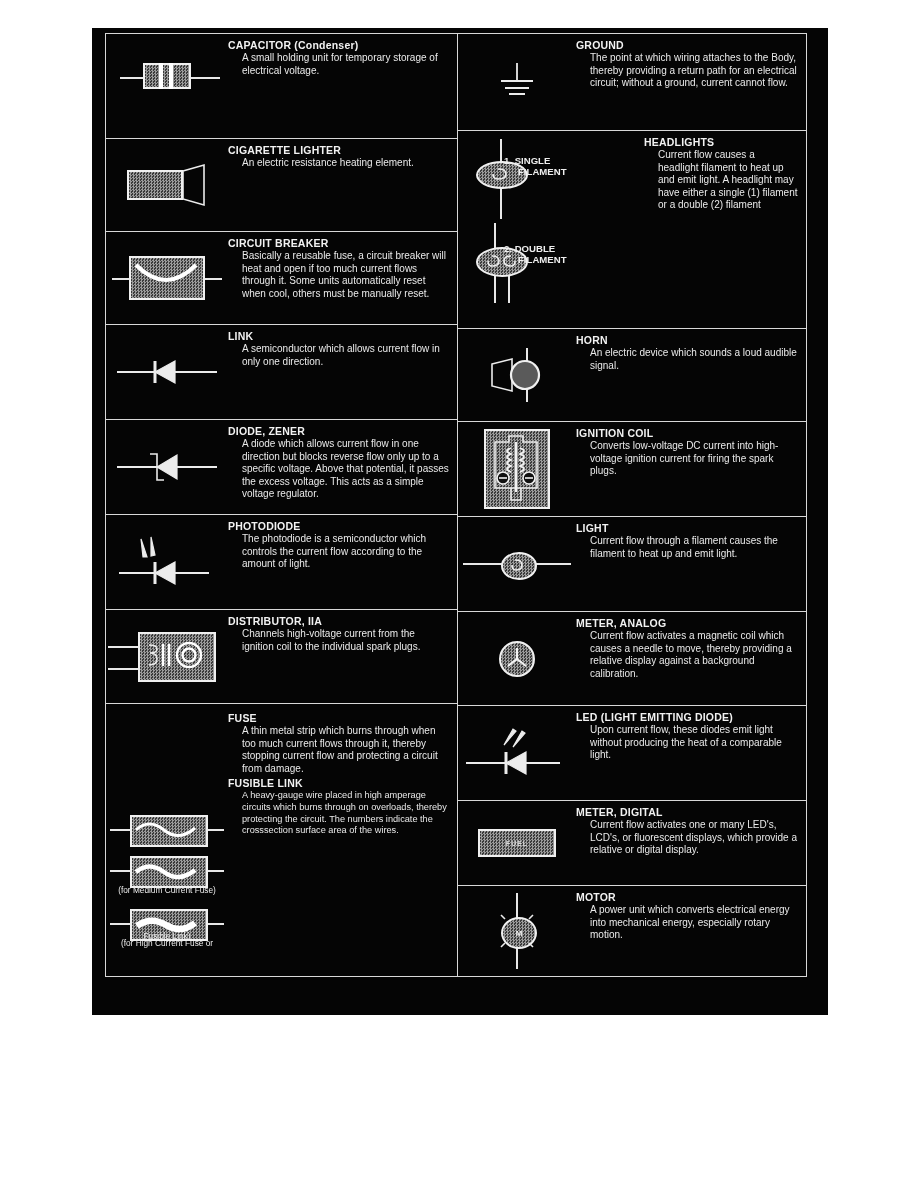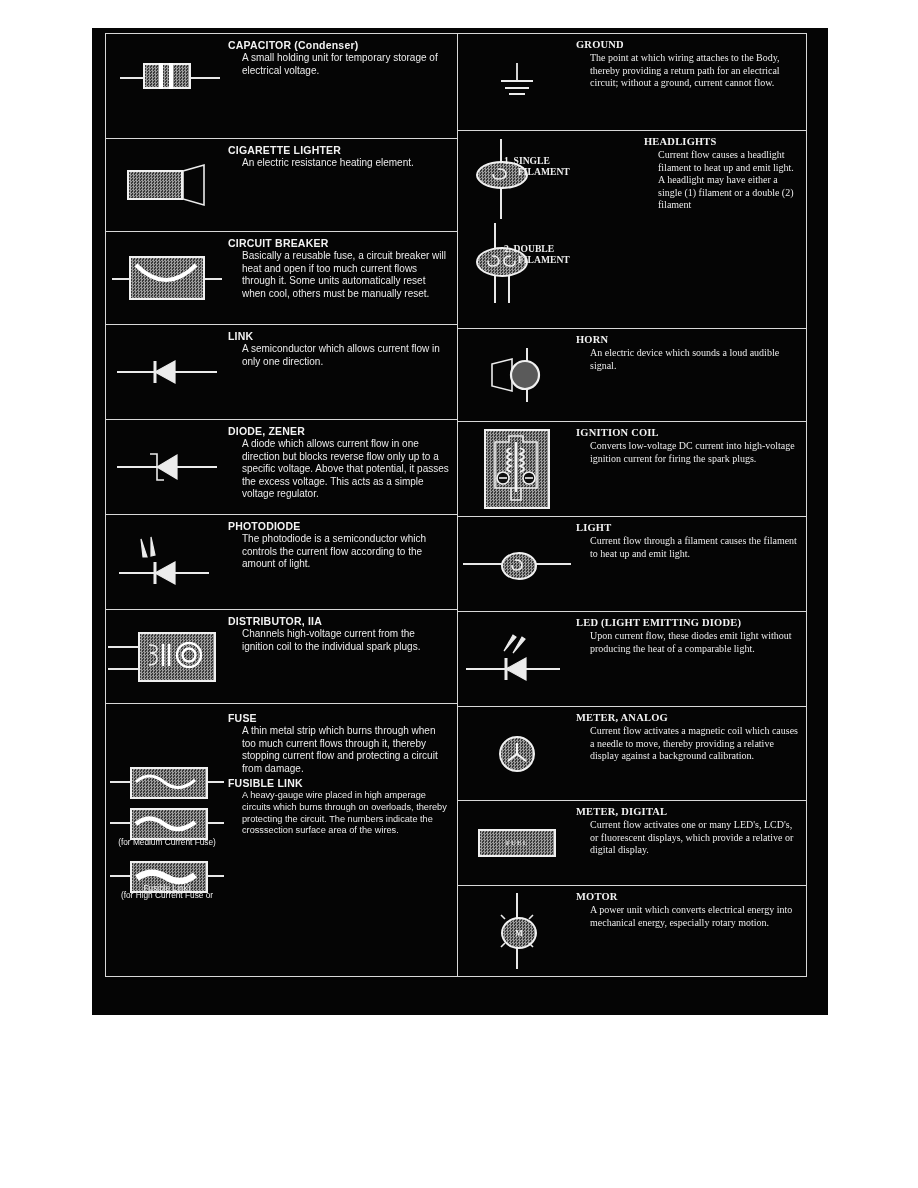--- a/index.html
+++ b/index.html
@@ -21,21 +21,21 @@
   
   #chart{
     position:absolute;left:105px;top:33px;width:702px;height:944px;
     border:1px solid #d8d8d8;
     box-sizing:border-box;
     display:flex;
     color:#fff;
   }
   .col{box-sizing:border-box;display:flex;flex-direction:column;}
   .col-left{width:352px;border-right:1px solid #d8d8d8;}
-  .col-right{width:348px;font-family:Liberation Serif, serif;}
+  .col-right{width:348px;}
 
   .row{
     box-sizing:border-box;
     border-bottom:1px solid #d8d8d8;
     display:flex;
     align-items:flex-start;
     position:relative;
     overflow:hidden;
   }
   .row:last-child{border-bottom:none;}
@@ -214,21 +214,21 @@
             </svg>
           </div>
         </div>
         <div class="txt">
           <div class="ttl">DISTRIBUTOR, IIA</div>
           <div class="body">Channels high-voltage current from the ignition coil to the individual spark plugs.</div>
         </div>
       </div>
 
       <div class="row" style="height:auto;flex:1 1 auto;border-bottom:none;">
-        <div class="sym" style="align-items:center;padding-top:8px;">
+        <div class="sym" style="align-items:flex-end;padding-top:8px;">
           <div style="position:relative;width:122px;height:168px;">
 
             <div class="wire" style="left:4px;top:21px;width:114px;"></div>
             <div class="gbox fuse" style="position:absolute;left:24px;top:7px;">
               <svg width="70" height="24" viewBox="0 0 70 24" style="position:absolute;left:1px;top:1px;">
                 <path d="M3 12 Q16 0 31 12 Q46 24 62 10" stroke="#fff" stroke-width="3" fill="none"></path>
               </svg>
             </div>
 
             <div class="wire" style="left:4px;top:62px;width:114px;"></div>
@@ -355,51 +355,51 @@
               </svg>
             </div>
           </div>
         </div>
         <div class="txt">
           <div class="ttl">LIGHT</div>
           <div class="body">Current flow through a filament causes the filament to heat up and emit light.</div>
         </div>
       </div>
 
+      <div class="row" style="height:94px">
+        <div class="sym sym-r">
+          <div class="goval" style="width:32px;height:32px;">
+            <svg width="28" height="28" viewBox="0 0 28 28" style="position:absolute;left:2px;top:2px;">
+              <g stroke="#f2f2f2" stroke-width="2.2" fill="none">
+                <line x1="14" y1="14" x2="14" y2="3"></line>
+                <line x1="14" y1="14" x2="5" y2="21"></line>
+                <line x1="14" y1="14" x2="23" y2="21"></line>
+              </g>
+            </svg>
+          </div>
+        </div>
+        <div class="txt">
+          <div class="ttl">METER, ANALOG</div>
+          <div class="body">Current flow activates a magnetic coil which causes a needle to move, thereby providing a relative display against a background calibration.</div>
+        </div>
+      </div>
+
       <div class="row" style="height:95px">
         <div class="sym sym-r">
           <svg width="106" height="52" viewBox="0 0 106 52">
             <line x1="2" y1="36" x2="96" y2="36" stroke="#ececec" stroke-width="1.8"></line>
             <path class="stf" d="M62 25 L62 47 L42 36 Z"></path>
             <line x1="42" y1="25" x2="42" y2="47" stroke="#ececec" stroke-width="3"></line>
             <path class="stf" d="M40 18 L52 4 L49 2 Z"></path>
             <path class="stf" d="M49 20 L61 6 L58 4 Z"></path>
           </svg>
         </div>
         <div class="txt">
           <div class="ttl">LED (LIGHT EMITTING DIODE)</div>
           <div class="body">Upon current flow, these diodes emit light without producing the heat of a comparable light.</div>
-        </div>
-      </div>
-
-      <div class="row" style="height:94px">
-        <div class="sym sym-r">
-          <div class="goval" style="width:32px;height:32px;">
-            <svg width="28" height="28" viewBox="0 0 28 28" style="position:absolute;left:2px;top:2px;">
-              <g stroke="#f2f2f2" stroke-width="2.2" fill="none">
-                <line x1="14" y1="14" x2="14" y2="3"></line>
-                <line x1="14" y1="14" x2="5" y2="21"></line>
-                <line x1="14" y1="14" x2="23" y2="21"></line>
-              </g>
-            </svg>
-          </div>
-        </div>
-        <div class="txt">
-          <div class="ttl">METER, ANALOG</div>
-          <div class="body">Current flow activates a magnetic coil which causes a needle to move, thereby providing a relative display against a background calibration.</div>
         </div>
       </div>
 
       <div class="row" style="height:85px">
         <div class="sym sym-r">
           <div class="gbox dmeter">
             <span>FUEL</span>
           </div>
         </div>
         <div class="txt">

